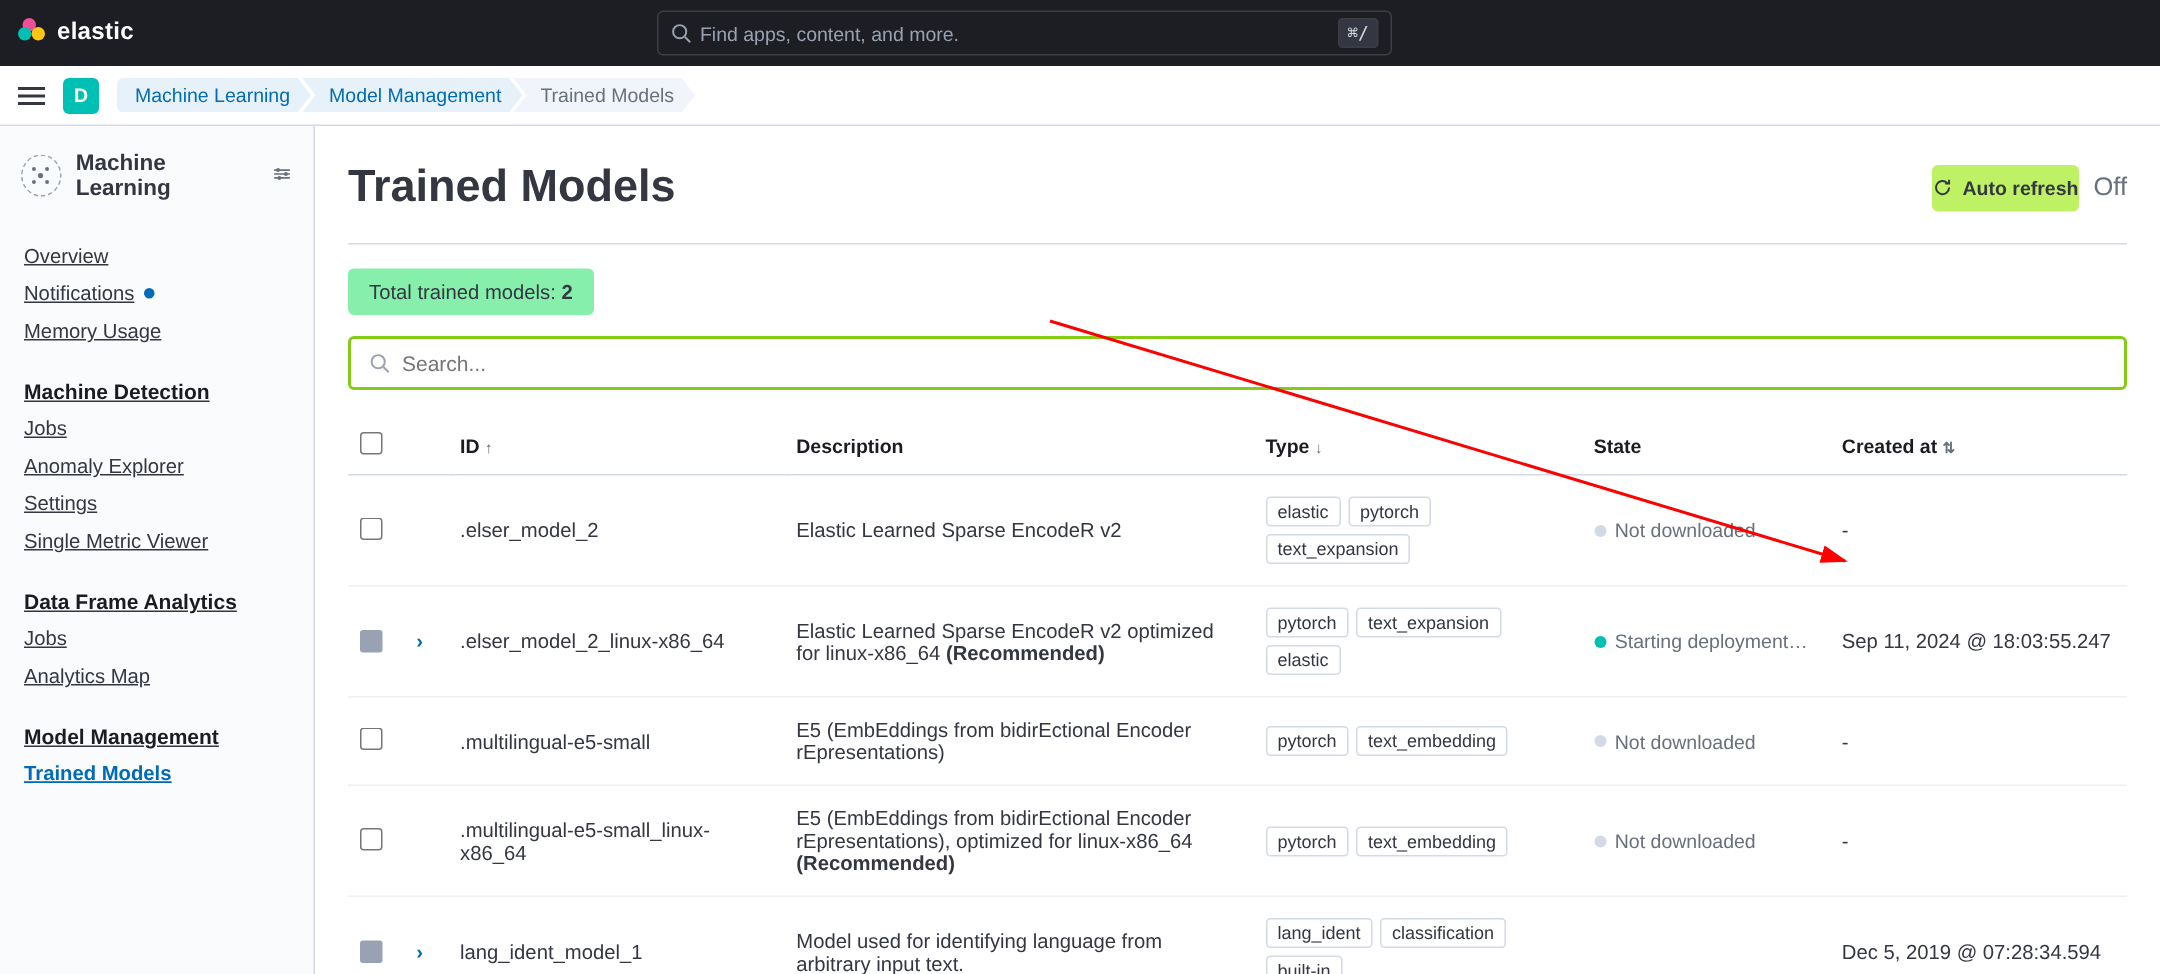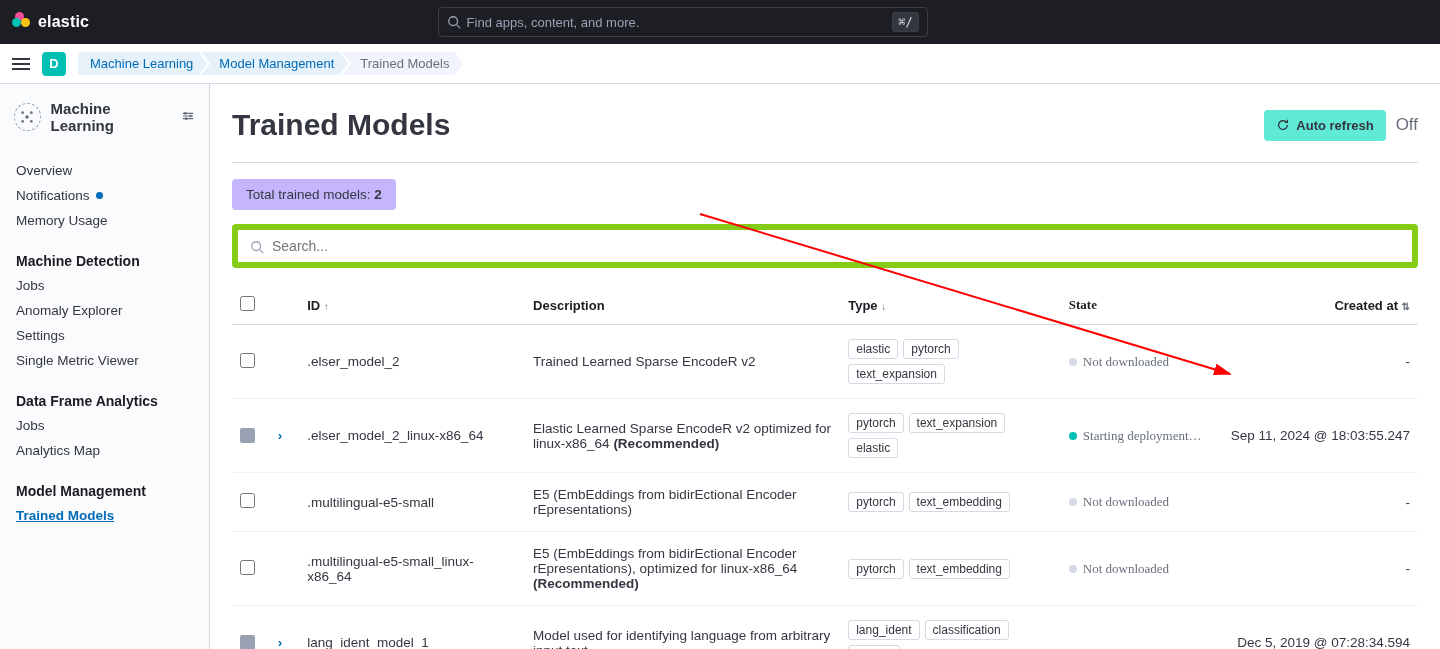--- a/index.html
+++ b/index.html
@@ -27,48 +27,48 @@
     .crumb { background: #e6f1fa; color: #006bb8; padding: 4px 14px 4px 18px; font-size: 13px; position: relative; clip-path: polygon(0 0, calc(100% - 9px) 0, 100% 50%, calc(100% - 9px) 100%, 0 100%, 9px 50%); margin-left: -6px; }
     .crumb:first-child { clip-path: polygon(0 0, calc(100% - 9px) 0, 100% 50%, calc(100% - 9px) 100%, 0 100%); margin-left: 0; border-radius: 4px 0 0 4px; padding-left: 12px; }
     .crumb.last { background: #f1f4fa; color: #69707d; }
 
     .layout { display: flex; }
     .sidebar { width: 210px; min-height: calc(100vh - 84px); border-right: 1px solid #d3dae6; background: #fafbfd; padding: 16px 0; }
     .sb-title-row { display: flex; align-items: center; gap: 10px; padding: 0 14px 18px; }
     .sb-icon { width: 28px; height: 28px; border-radius: 50%; border: 1px dashed #98a2b3; display: flex; align-items: center; justify-content: center; color: #69707d; }
     .sb-title { font-weight: 700; font-size: 15px; }
     .sb-controls { margin-left: auto; color: #69707d; }
-    .sb-group { padding: 6px 0; }
+    .sb-group { padding: 6px 0; text-decoration: underline; }
     .sb-heading { font-weight: 700; font-size: 14px; padding: 8px 16px 4px; color: #1a1c21; }
     .sb-item { padding: 5px 16px; font-size: 13.5px; color: #343741; cursor: pointer; display: flex; align-items: center; gap: 6px; }
     .sb-item.active { color: #006bb8; font-weight: 700; text-decoration: underline; }
     .sb-dot { width: 7px; height: 7px; border-radius: 50%; background: #006bb8; }
 
     .main { flex: 1; padding: 24px 22px; overflow: hidden;}
     .page-top { display: flex; align-items: center; justify-content: space-between; border-bottom: 1px solid #d3dae6; padding-bottom: 20px; margin-bottom: 16px;}
     h1 { font-size: 30px; font-weight: 700; }
-    .refresh-btn { display: flex; align-items: center; gap: 6px; background: #5eead4; border: none; padding: 8px 12px; border-radius: 4px; color: #343741; font-weight: 600; font-size: 13px; cursor: pointer;}
+    .refresh-btn { display: flex; align-items: center; gap: 6px; background: #bef264; border: none; padding: 8px 0; border-radius: 4px; color: #343741; font-weight: 600; font-size: 13px; cursor: pointer;}
     .refresh-after { color: #69707d; font-size: 17px; margin-left: 10px;}
 
-    .count-chip { display: inline-block; background: #c4b5fd; padding: 8px 14px; border-radius: 4px; font-size: 13.5px; margin-bottom: 14px; }
+    .count-chip { display: inline-block; background: #86efac; padding: 8px 14px; border-radius: 4px; font-size: 13.5px; margin-bottom: 14px; }
     .count-chip strong { font-weight: 700; }
 
-    .search-row { border: 6px solid #84cc16; border-radius: 4px; display: flex; align-items: flex-end; padding: 8px 12px; gap: 8px; margin-bottom: 18px; }
+    .search-row { border: 2px solid #84cc16; border-radius: 4px; display: flex; align-items: center; padding: 8px 12px; gap: 8px; margin-bottom: 18px; }
     .search-row input { border: none; outline: none; font-size: 14px; flex: 1; }
 
     table { width: 100%; border-collapse: collapse; }
     th { text-align: left; font-weight: 600; font-size: 13px; color: #1a1c21; padding: 10px 8px; border-bottom: 1px solid #d3dae6; white-space: nowrap; }
     td { padding: 14px 8px; border-bottom: 1px solid #eef0f4; font-size: 13.5px; vertical-align: middle; }
     .col-cb { width: 36px; }
     .col-exp { width: 28px; }
     .col-id { width: 215px; }
     .col-desc { width: 300px; }
     .col-type { width: 210px; margin-left: 36px; }
-    .col-state { width: 150px; font-family: Liberation Serif, serif; }
-    .col-date { width: 190px; text-align: right; }
+    .col-state { width: 150px; }
+    .col-date { width: 190px; }
     input[type=checkbox] { width: 15px; height: 15px; }
     .cb-filled { width: 15px; height: 15px; background: #98a2b3; border-radius: 2px;}
     .exp-icon { color: #006bb8; cursor: pointer; font-weight: 700; }
     .sort-icon { font-size: 10px; color: #69707d;}
     .tags { display: flex; flex-wrap: wrap; gap: 5px; }
     .tag { border: 1px solid #d3dae6; border-radius: 3px; padding: 2px 7px; font-size: 12px; color: #343741; background: #fff; }
     .state-cell { display: flex; align-items: center; gap: 6px; font-size: 13px; }
     .state-dot { width: 8px; height: 8px; border-radius: 50%; background: #d3dae6; flex-shrink: 0;}
     .state-dot.green { background: #00bfb3; }
     .state-text { color: #69707d; white-space: nowrap; overflow: hidden; text-overflow: ellipsis; max-width: 130px;}
@@ -219,21 +219,21 @@
           <th class="col-type"><span>Type</span> <span class="sort-icon">↓</span></th>
           <th class="col-state">State</th>
           <th class="col-date"><span>Created at</span> <span class="sort-icon">⇅</span></th>
         </tr>
       </thead>
       <tbody id="table-body">
           <tr>
             <td class="col-cb"><input type="checkbox" style=""></td>
             <td class="col-exp"></td>
             <td class="col-id">.elser_model_2</td>
-            <td class="col-desc">Trained Learned Sparse EncodeR v2</td>
+            <td class="col-desc">Elastic Learned Sparse EncodeR v2</td>
             <td class="col-type">
               <div class="tags">
                 <span class="tag">elastic</span>
                 <span class="tag">pytorch</span>
                 <span class="tag">text_expansion</span>
               </div>
             </td>
             <td class="col-state">
               <div class="state-cell">
                 <span class="state-dot"></span>

